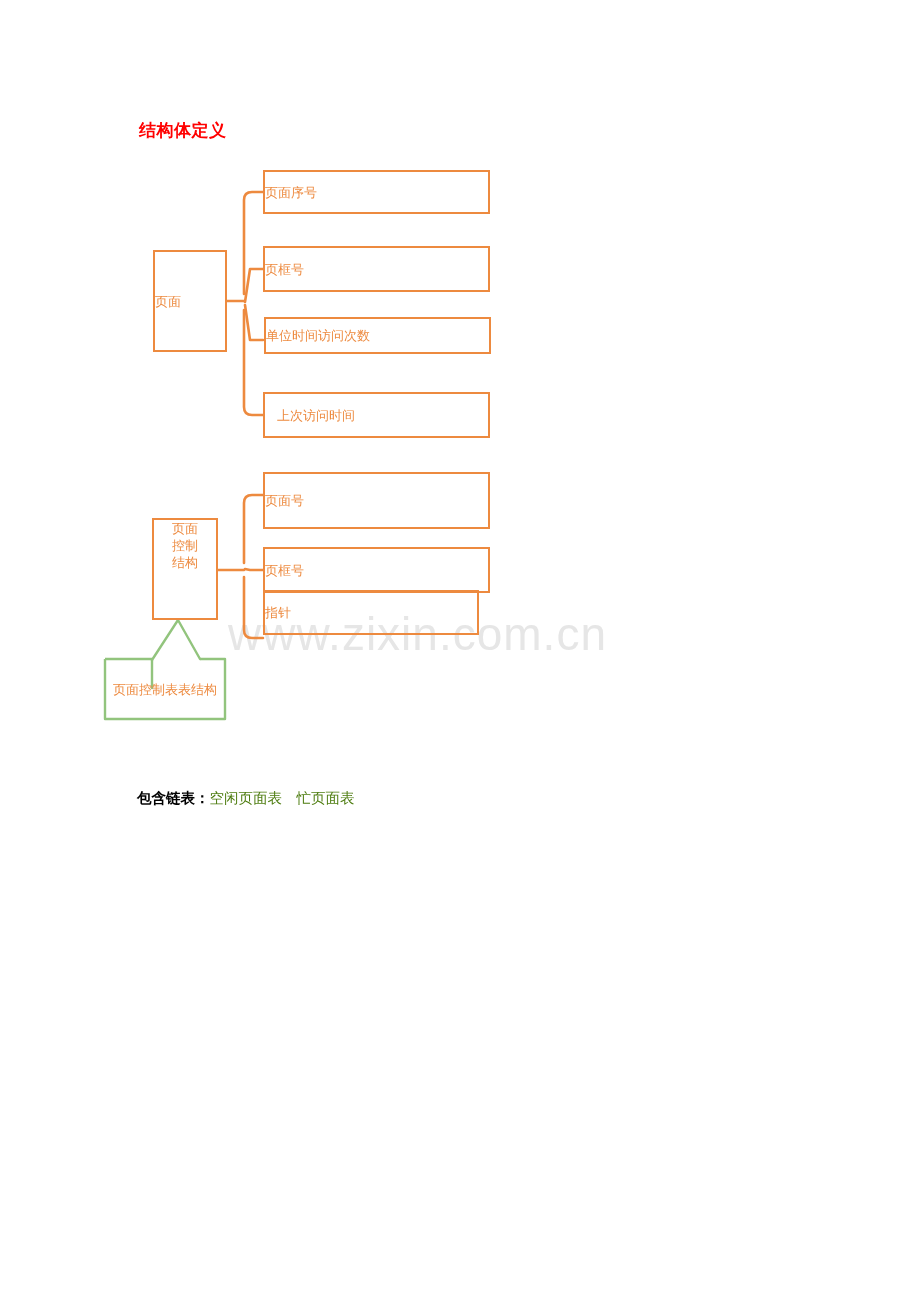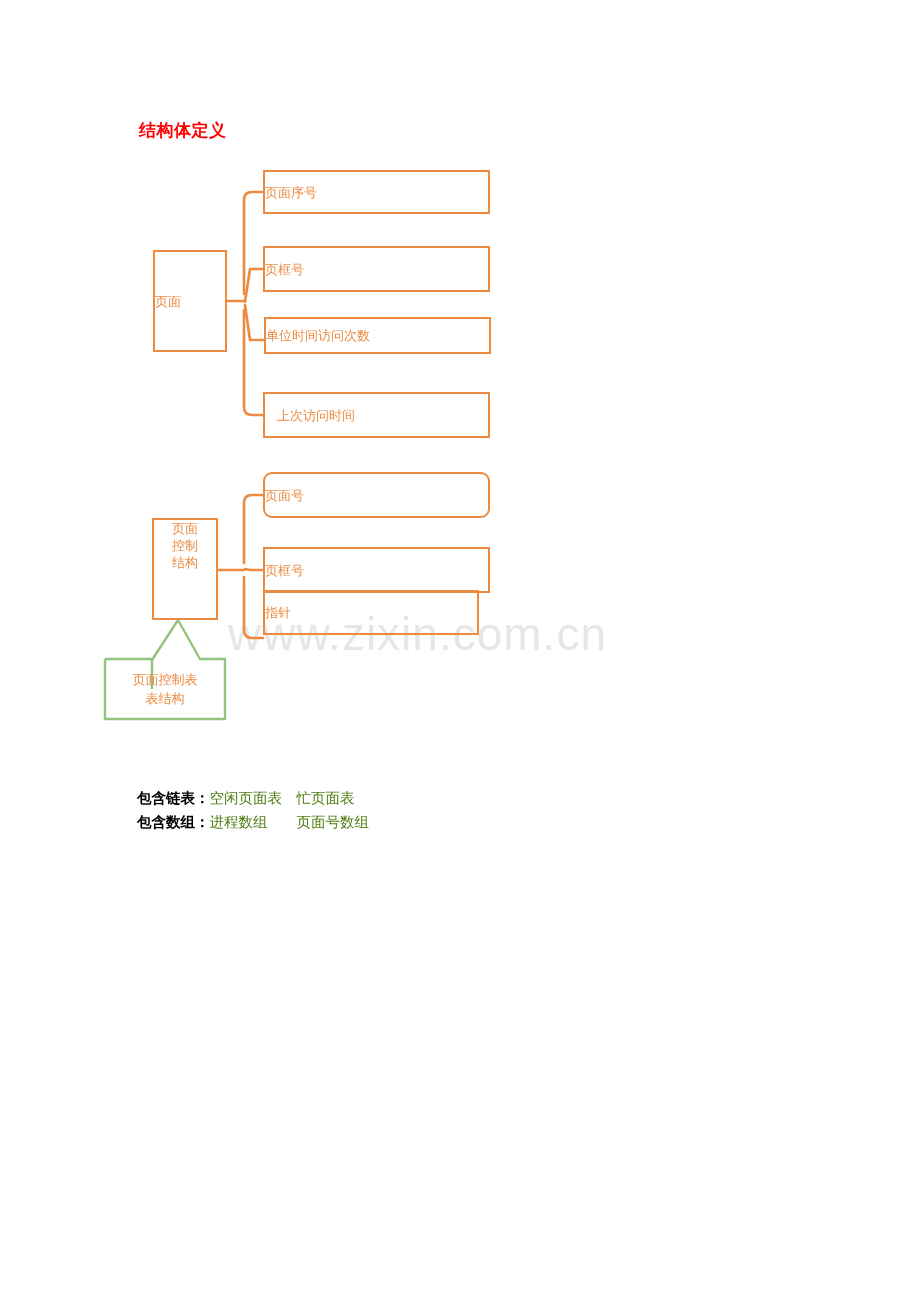--- a/index.html
+++ b/index.html
@@ -85,21 +85,21 @@
     flex-direction: column;
   }
   .node-stack span { display: block; }
   .callout-text {
     position: absolute;
     left: 104px;
     top: 658px;
     width: 122px;
     height: 62px;
     display: flex;
-    flex-direction: column;
+    flex-direction: row;
     align-items: center;
     justify-content: center;
     color: #ED8A3F;
     font-family: "Liberation Serif", "DejaVu Serif", serif;
     font-size: 13px;
     line-height: 19px;
     text-align: center;
     z-index: 5;
   }
 
@@ -185,35 +185,34 @@
   <div class="node" style="left:263px; top:392px; width:227px; height:46px;padding-left:12px;">
     <span>上次访问时间</span>
   </div>
 
   <div class="node node-stack" style="left:152px; top:518px; width:66px; height:102px;">
     <span>页面</span>
     <span>控制</span>
     <span>结构</span>
   </div>
 
-  <div class="node" style="left:263px; top:472px; width:227px; height:46px;border-radius:9px;">
+  <div class="node" style="left:263px; top:472px; width:227px; height:57px;">
     <span>页面号</span>
   </div>
 
   <div class="node" style="left:263px; top:547px; width:227px; height:46px;">
     <span>页框号</span>
   </div>
 
   <div class="node" style="left:263px; top:590px; width:216px; height:45px;">
     <span>指针</span>
   </div>
 
   <div class="callout-text">
     <span>页面控制表</span>
     <span>表结构</span>
   </div>
 
   <div class="notes">
     <div class="row"><span class="lbl">包含链表：</span><span class="val">空闲页面表　忙页面表</span></div>
-    <div class="row"><span class="lbl">包含数组：</span><span class="val">进程数组　　页面号数组</span></div>
   </div>
 
 </div>
 
 </body></html>

